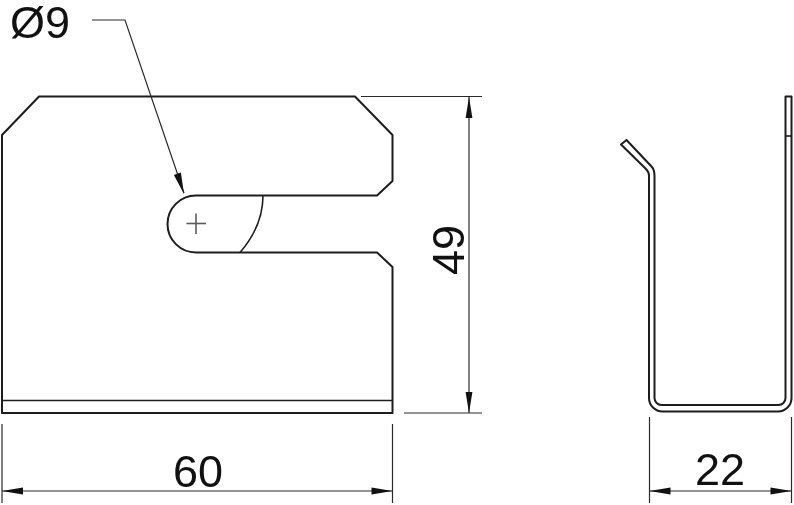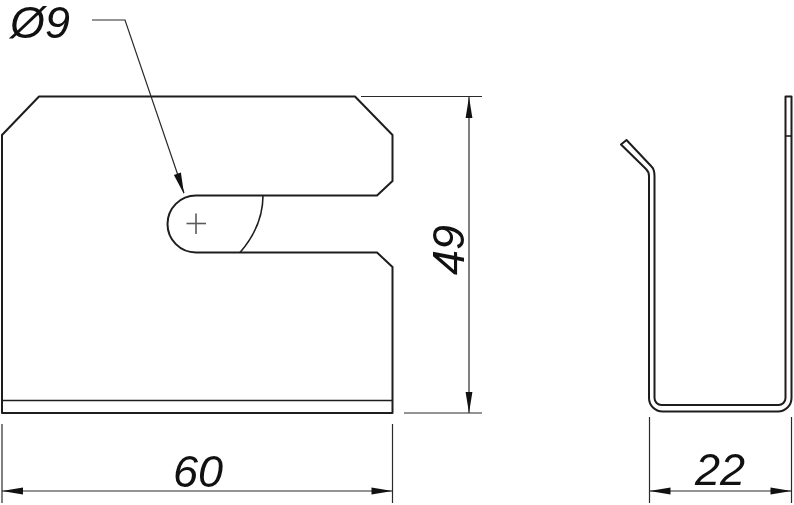--- a/index.html
+++ b/index.html
@@ -6,21 +6,20 @@
     margin: 0;
     padding: 0;
     background: #ffffff;
   }
   .drawing-stage {
     position: relative;
     width: 794px;
     height: 505px;
     background: #ffffff;
     overflow: hidden;
-    font-style: italic;
   }
   svg {
     display: block;
   }
   .outline {
     fill: none;
     stroke: #1d1d1d;
     stroke-width: 2;
     stroke-linejoin: round;
     stroke-linecap: butt;

